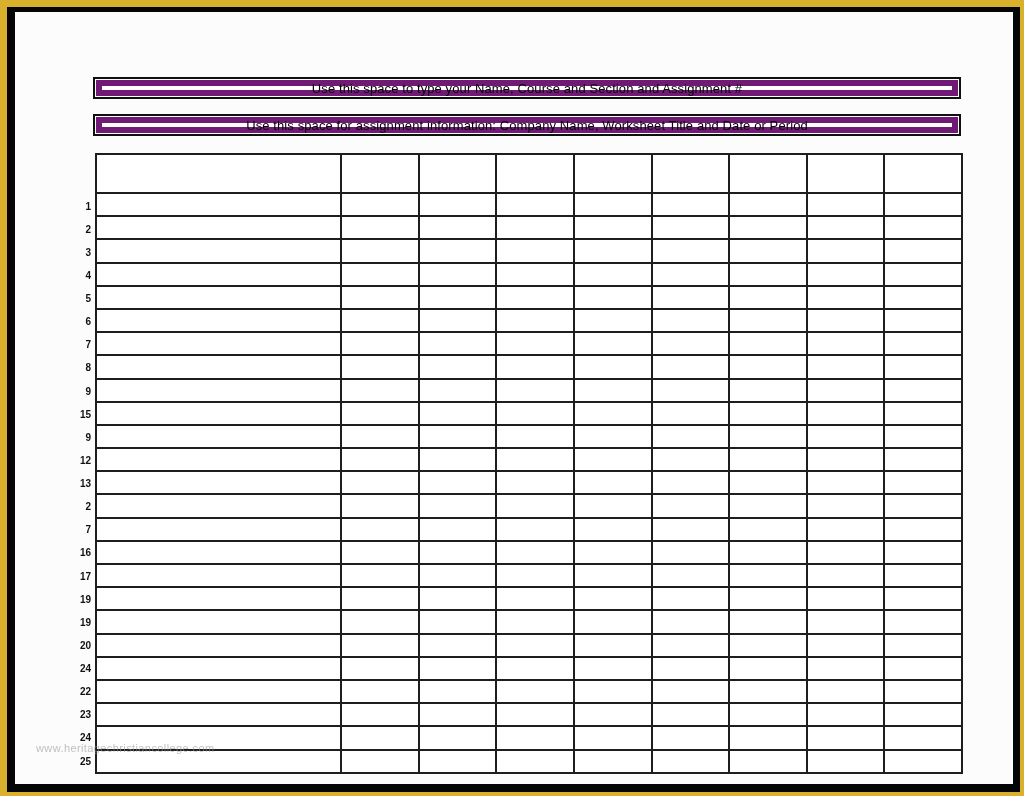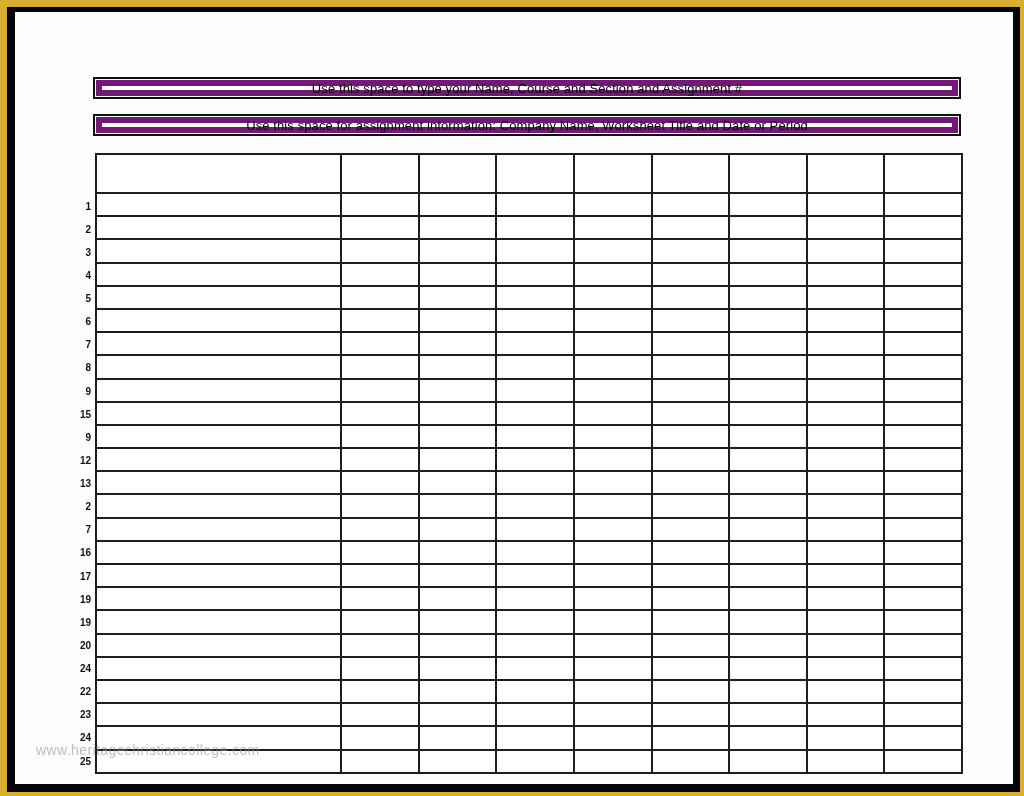--- a/index.html
+++ b/index.html
@@ -96,21 +96,21 @@
     font-size: 10px;
     font-weight: bold;
     color: #111111;
     line-height: 1;
   }
 
   .watermark {
     position: absolute;
     left: 36px;
     top: 742px;
-    font-size: 14px;
+    font-size: 11px;
     color: rgba(150,150,150,0.6);
     letter-spacing: 0.4px;
     white-space: nowrap;
   }
 </style>
 </head>
 <body>
 
 <div class="page">
   <div class="black-frame"></div>

